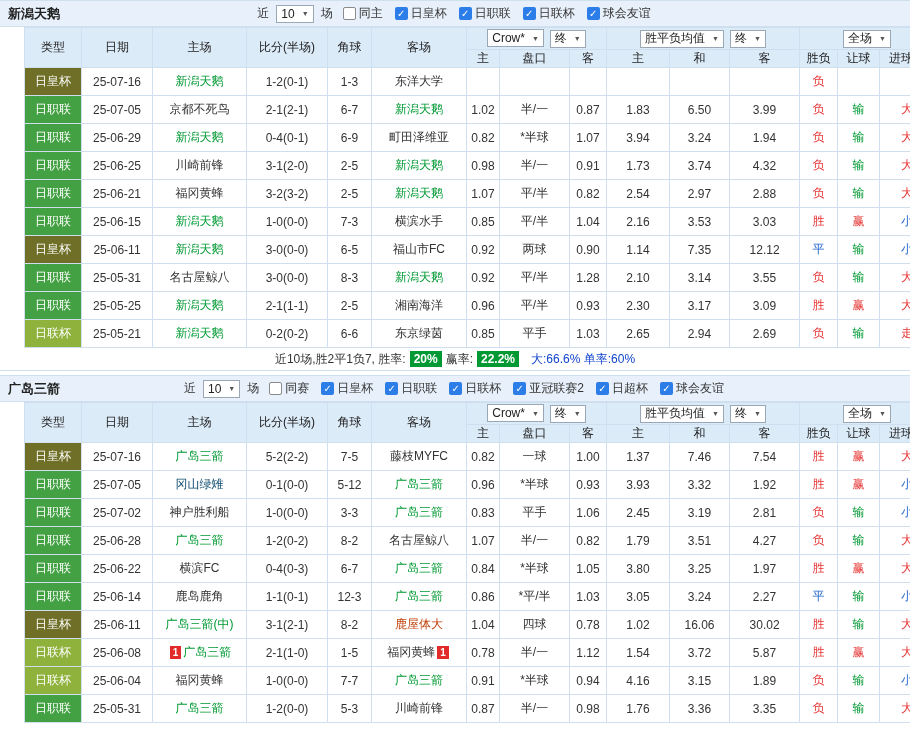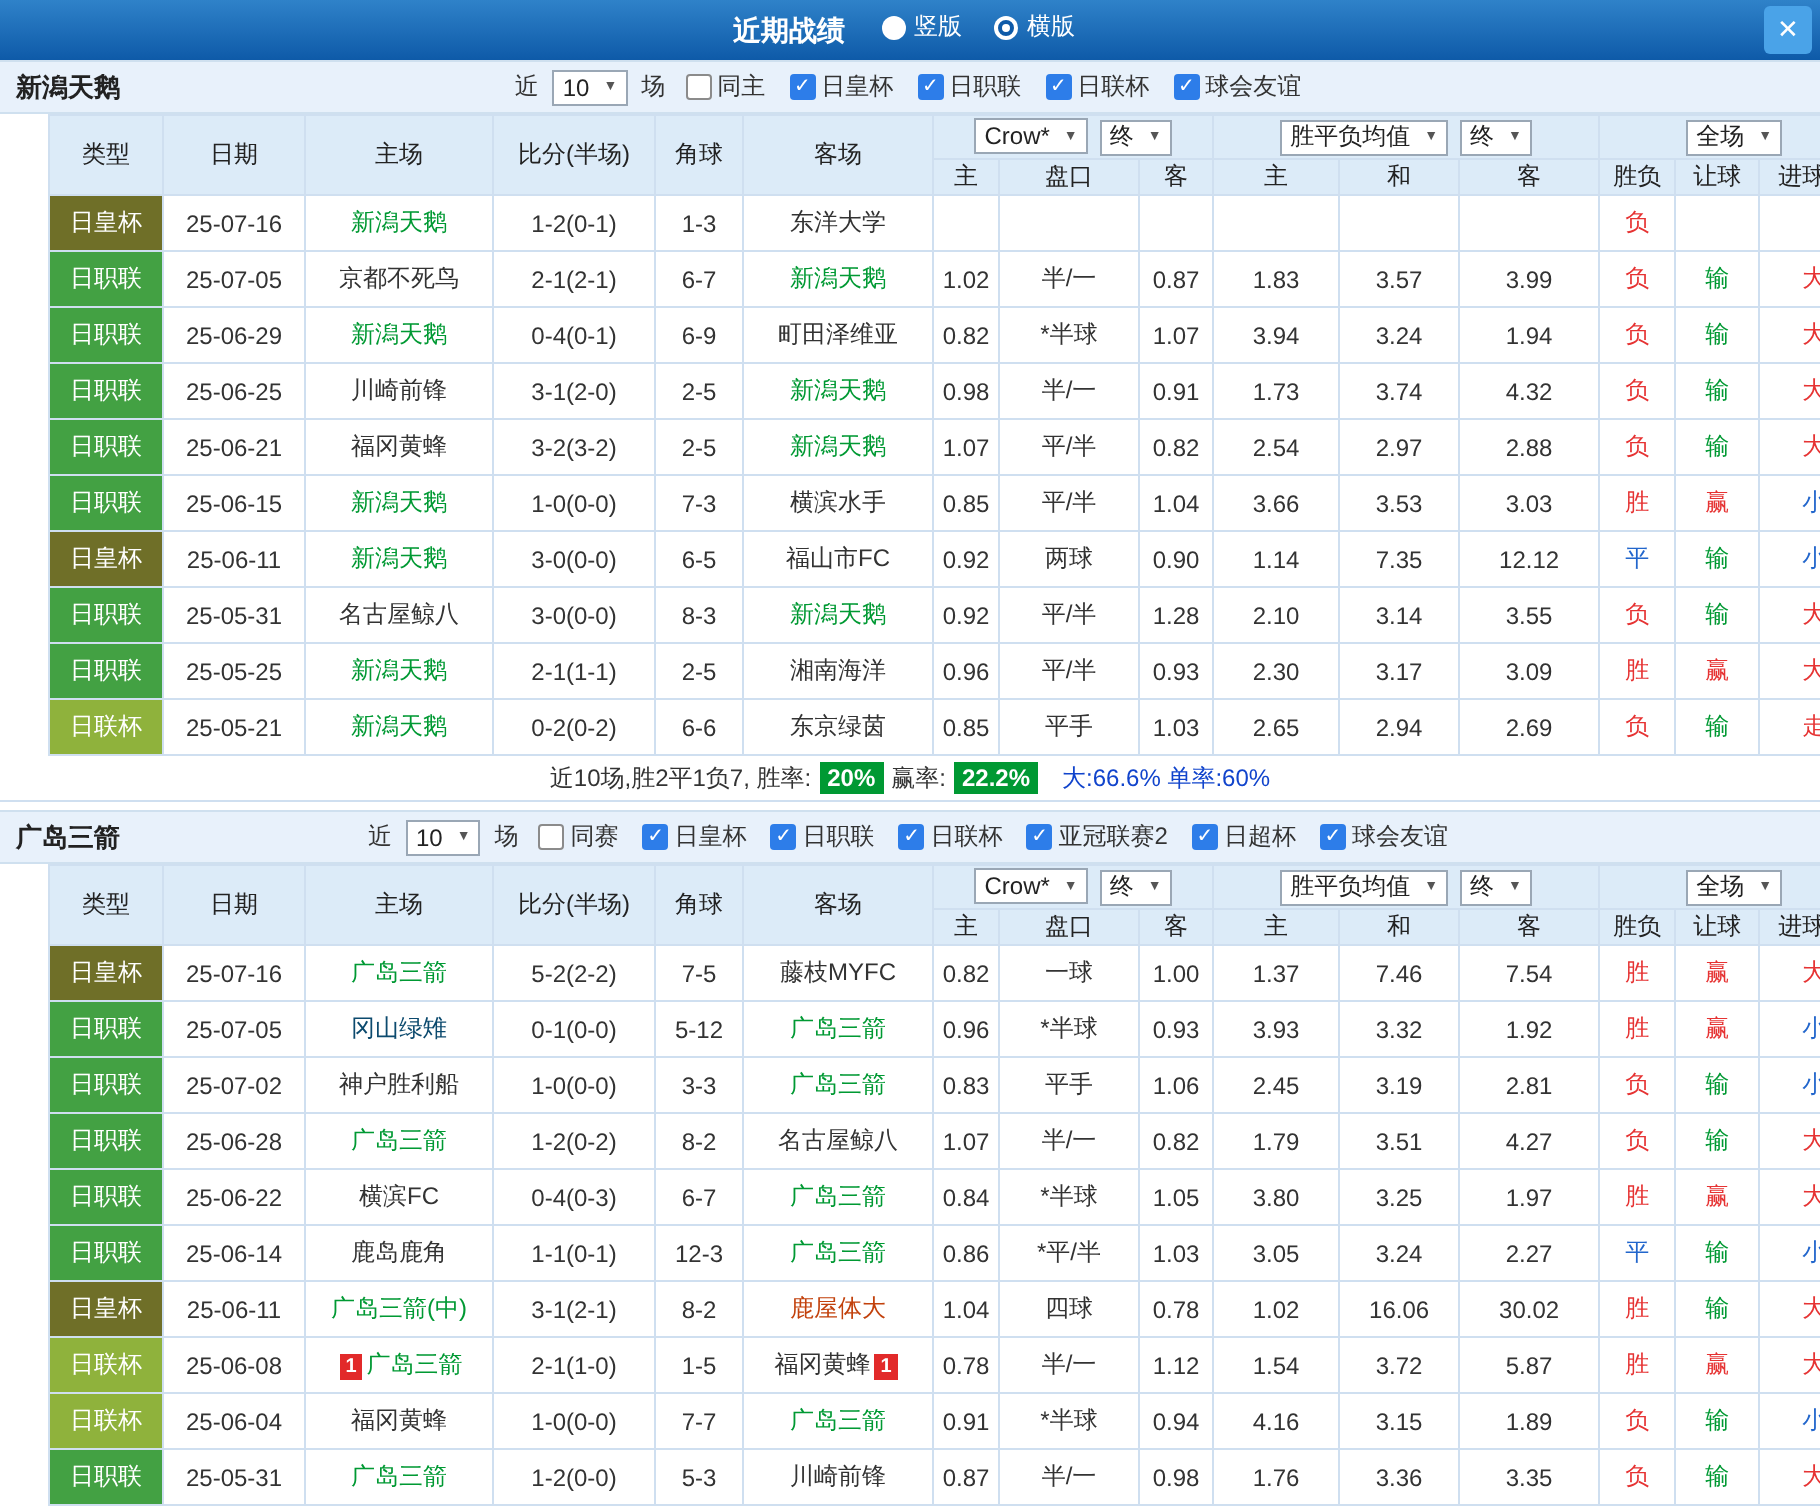--- a/index.html
+++ b/index.html
@@ -55,34 +55,20 @@
   .summary { height:23px; border-bottom:1px solid #cfdff0; display:flex; align-items:center; justify-content:center;
     font-size:12px; background:#fff; }
   .summary .badge { background:#009933; color:#fff; font-weight:bold; padding:1px 4px; margin:0 4px; font-size:12px; }
   .sum-main { color:#333; }
   .sum-blue { color:#1144cc; margin-left:8px; }
 </style>
 </head>
 <body>
 
 <div class="app">
-  <div class="titlebar">
-    <div class="titlebar-center">
-      <span class="title">近期战绩</span>
-      <span class="radio-wrap">
-        <span class="radio"></span>
-        <span class="radio-label">竖版</span>
-      </span>
-      <span class="radio-wrap">
-        <span class="radio selected"></span>
-        <span class="radio-label">横版</span>
-      </span>
-    </div>
-    <span class="close">✕</span>
-  </div>
   <div id="sections">
       <div class="section">
         <div class="section-bar">
           <span class="team-name">新潟天鹅</span>
           <div class="filters">
             <span class="f-text">近</span>
             <span class="hdr-select">
               <span class="sel-text">10</span>
               <span class="arrow">▼</span>
             </span>
@@ -188,21 +174,21 @@
               <td class="type-cell" style="background:#43a143">日职联</td>
               <td class="date-cell">25-07-05</td>
               <td class="team-cell"><span class="tname" style="color:#333">京都不死鸟</span></td>
               <td class="score-cell">2-1(2-1)</td>
               <td class="plain">6-7</td>
               <td class="team-cell"><span class="tname" style="color:#009933">新潟天鹅</span></td>
               <td class="plain">1.02</td>
               <td class="hcp">半/一</td>
               <td class="plain">0.87</td>
               <td class="plain">1.83</td>
-              <td class="plain">3.57</td>
+              <td class="plain">6.50</td>
               <td class="plain">3.99</td>
               <td class="res" style="color:#e63333">负</td>
               <td class="res" style="color:#009933">输</td>
               <td class="res" style="color:#e63333">大</td>
             </tr>
             <tr class="mrow">
               <td class="type-cell" style="background:#43a143">日职联</td>
               <td class="date-cell">25-06-29</td>
               <td class="team-cell"><span class="tname" style="color:#009933">新潟天鹅</span></td>
               <td class="score-cell">0-4(0-1)</td>
@@ -255,21 +241,21 @@
             <tr class="mrow">
               <td class="type-cell" style="background:#43a143">日职联</td>
               <td class="date-cell">25-06-15</td>
               <td class="team-cell"><span class="tname" style="color:#009933">新潟天鹅</span></td>
               <td class="score-cell">1-0(0-0)</td>
               <td class="plain">7-3</td>
               <td class="team-cell"><span class="tname" style="color:#333">横滨水手</span></td>
               <td class="plain">0.85</td>
               <td class="hcp">平/半</td>
               <td class="plain">1.04</td>
-              <td class="plain">3.66</td>
+              <td class="plain">2.16</td>
               <td class="plain">3.53</td>
               <td class="plain">3.03</td>
               <td class="res" style="color:#e63333">胜</td>
               <td class="res" style="color:#e63333">赢</td>
               <td class="res" style="color:#2266cc">小</td>
             </tr>
             <tr class="mrow">
               <td class="type-cell" style="background:#6f6f28">日皇杯</td>
               <td class="date-cell">25-06-11</td>
               <td class="team-cell"><span class="tname" style="color:#009933">新潟天鹅</span></td>

